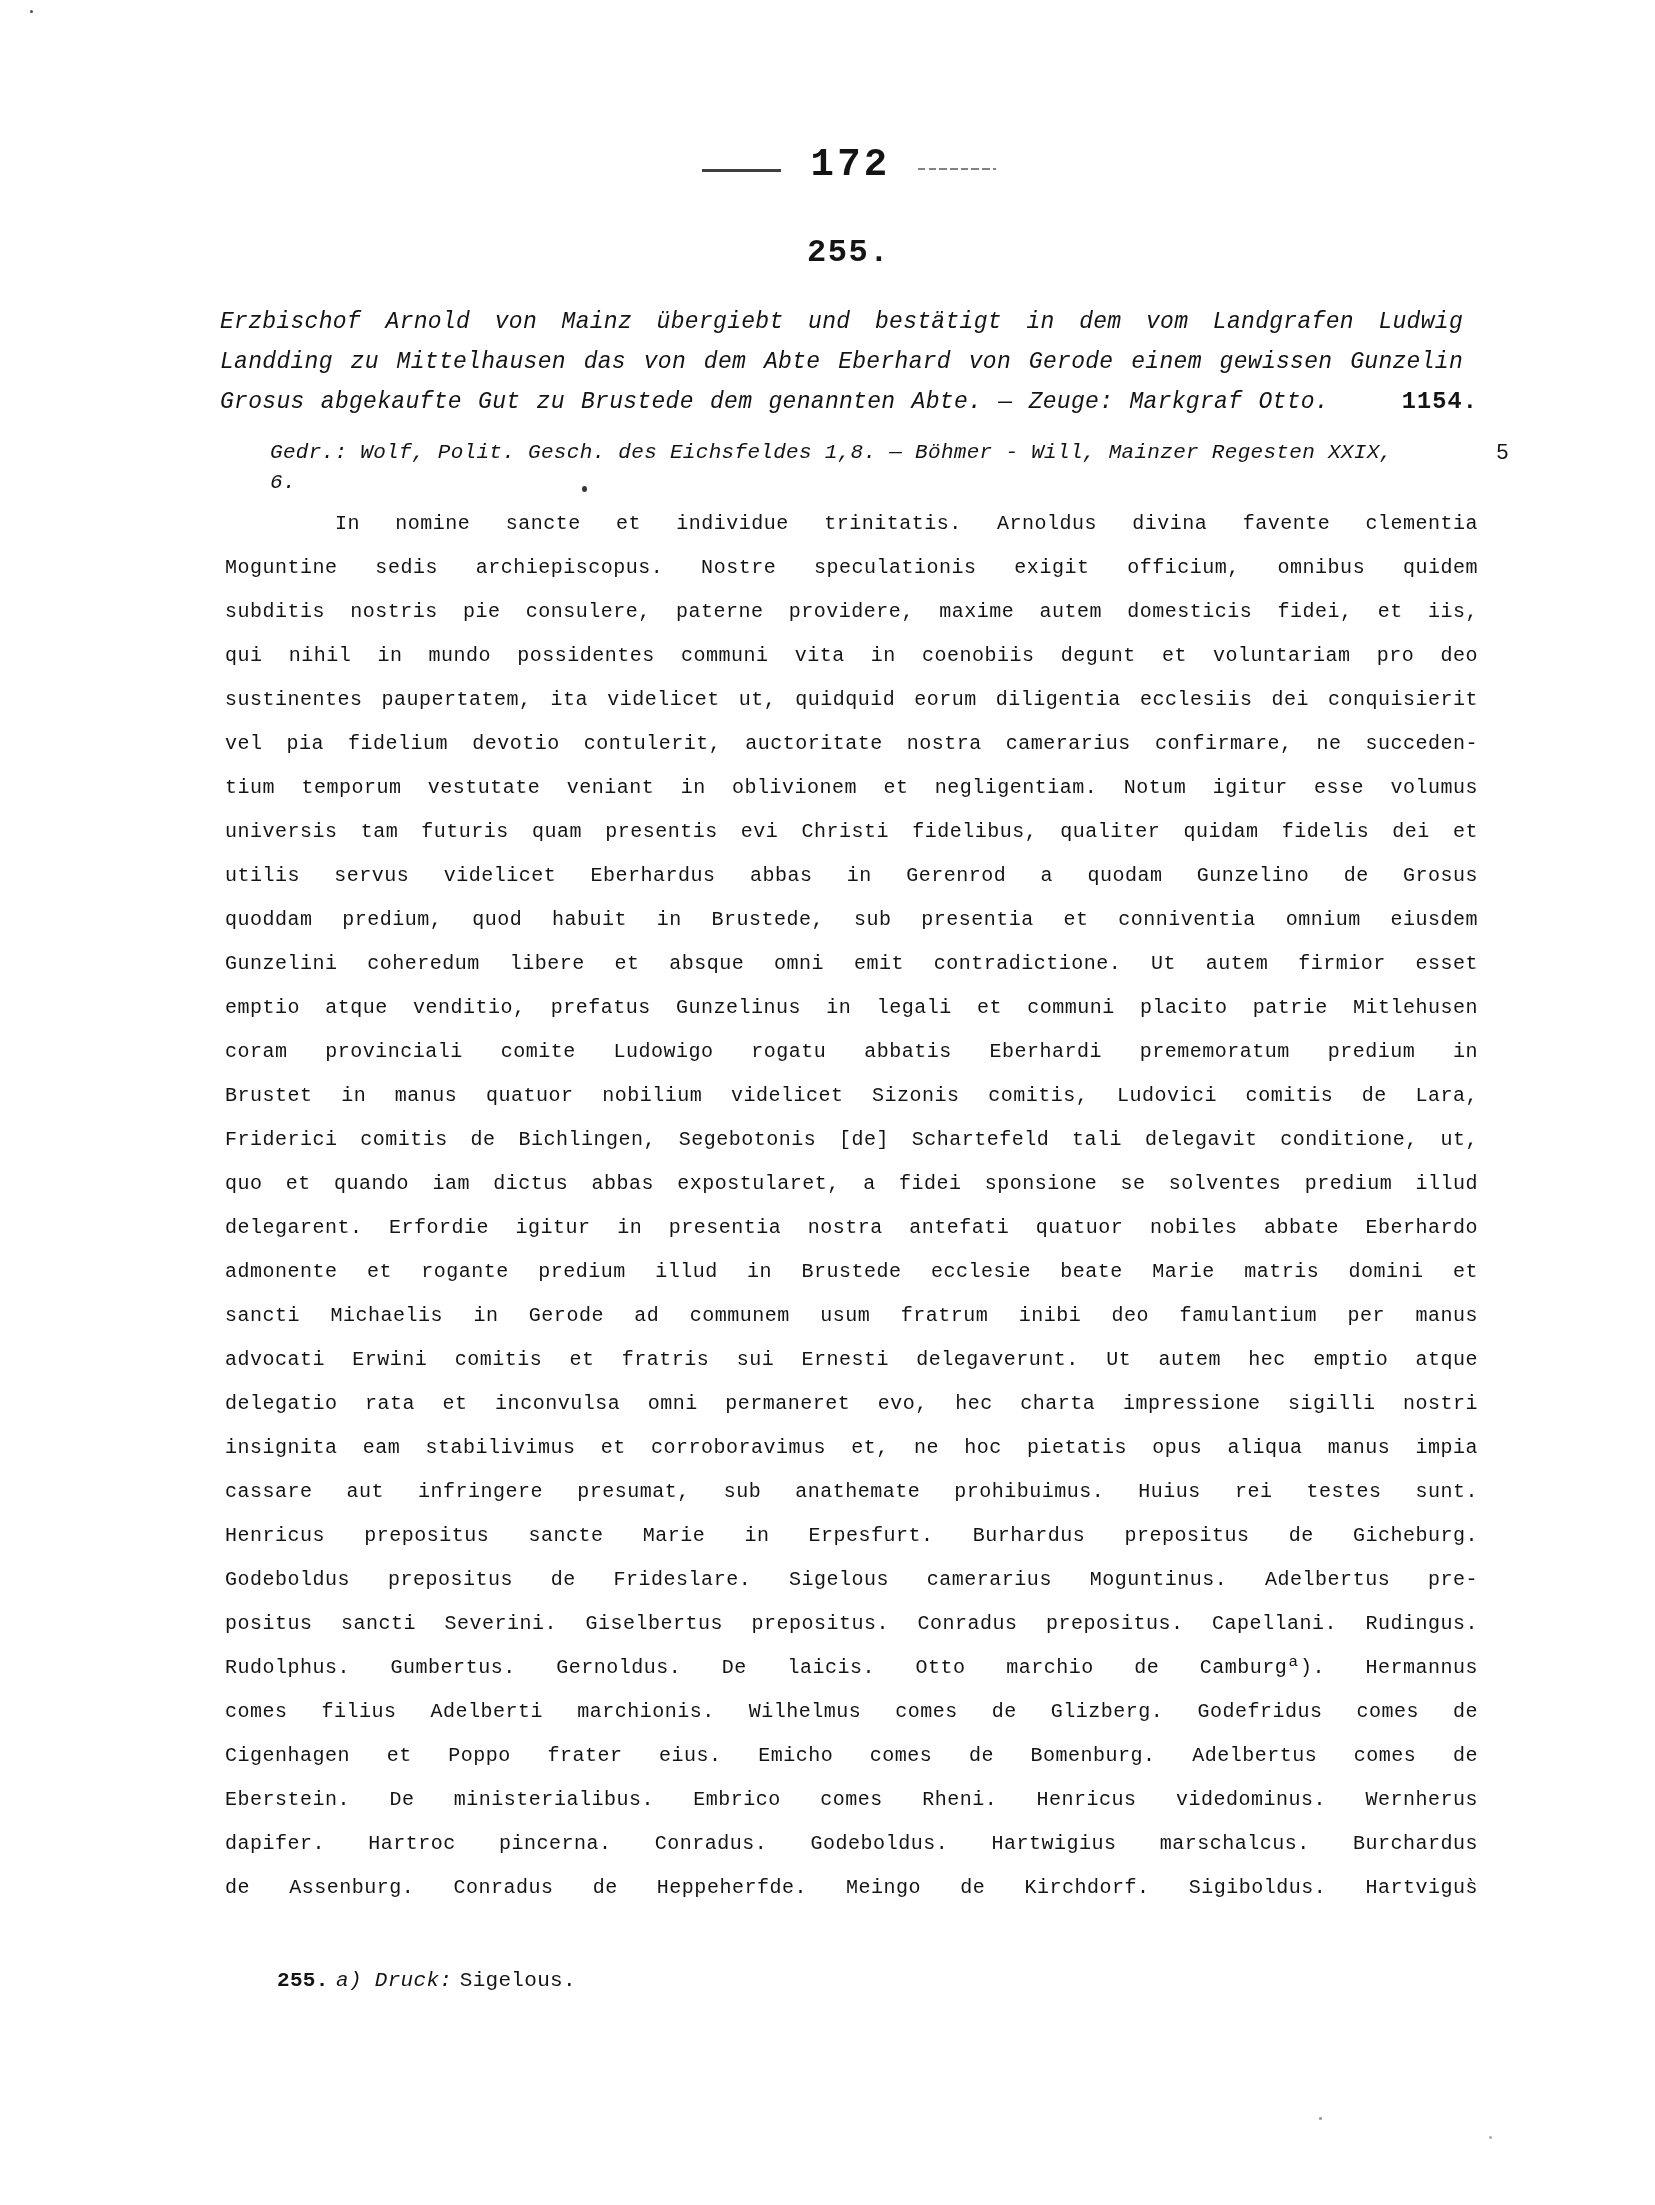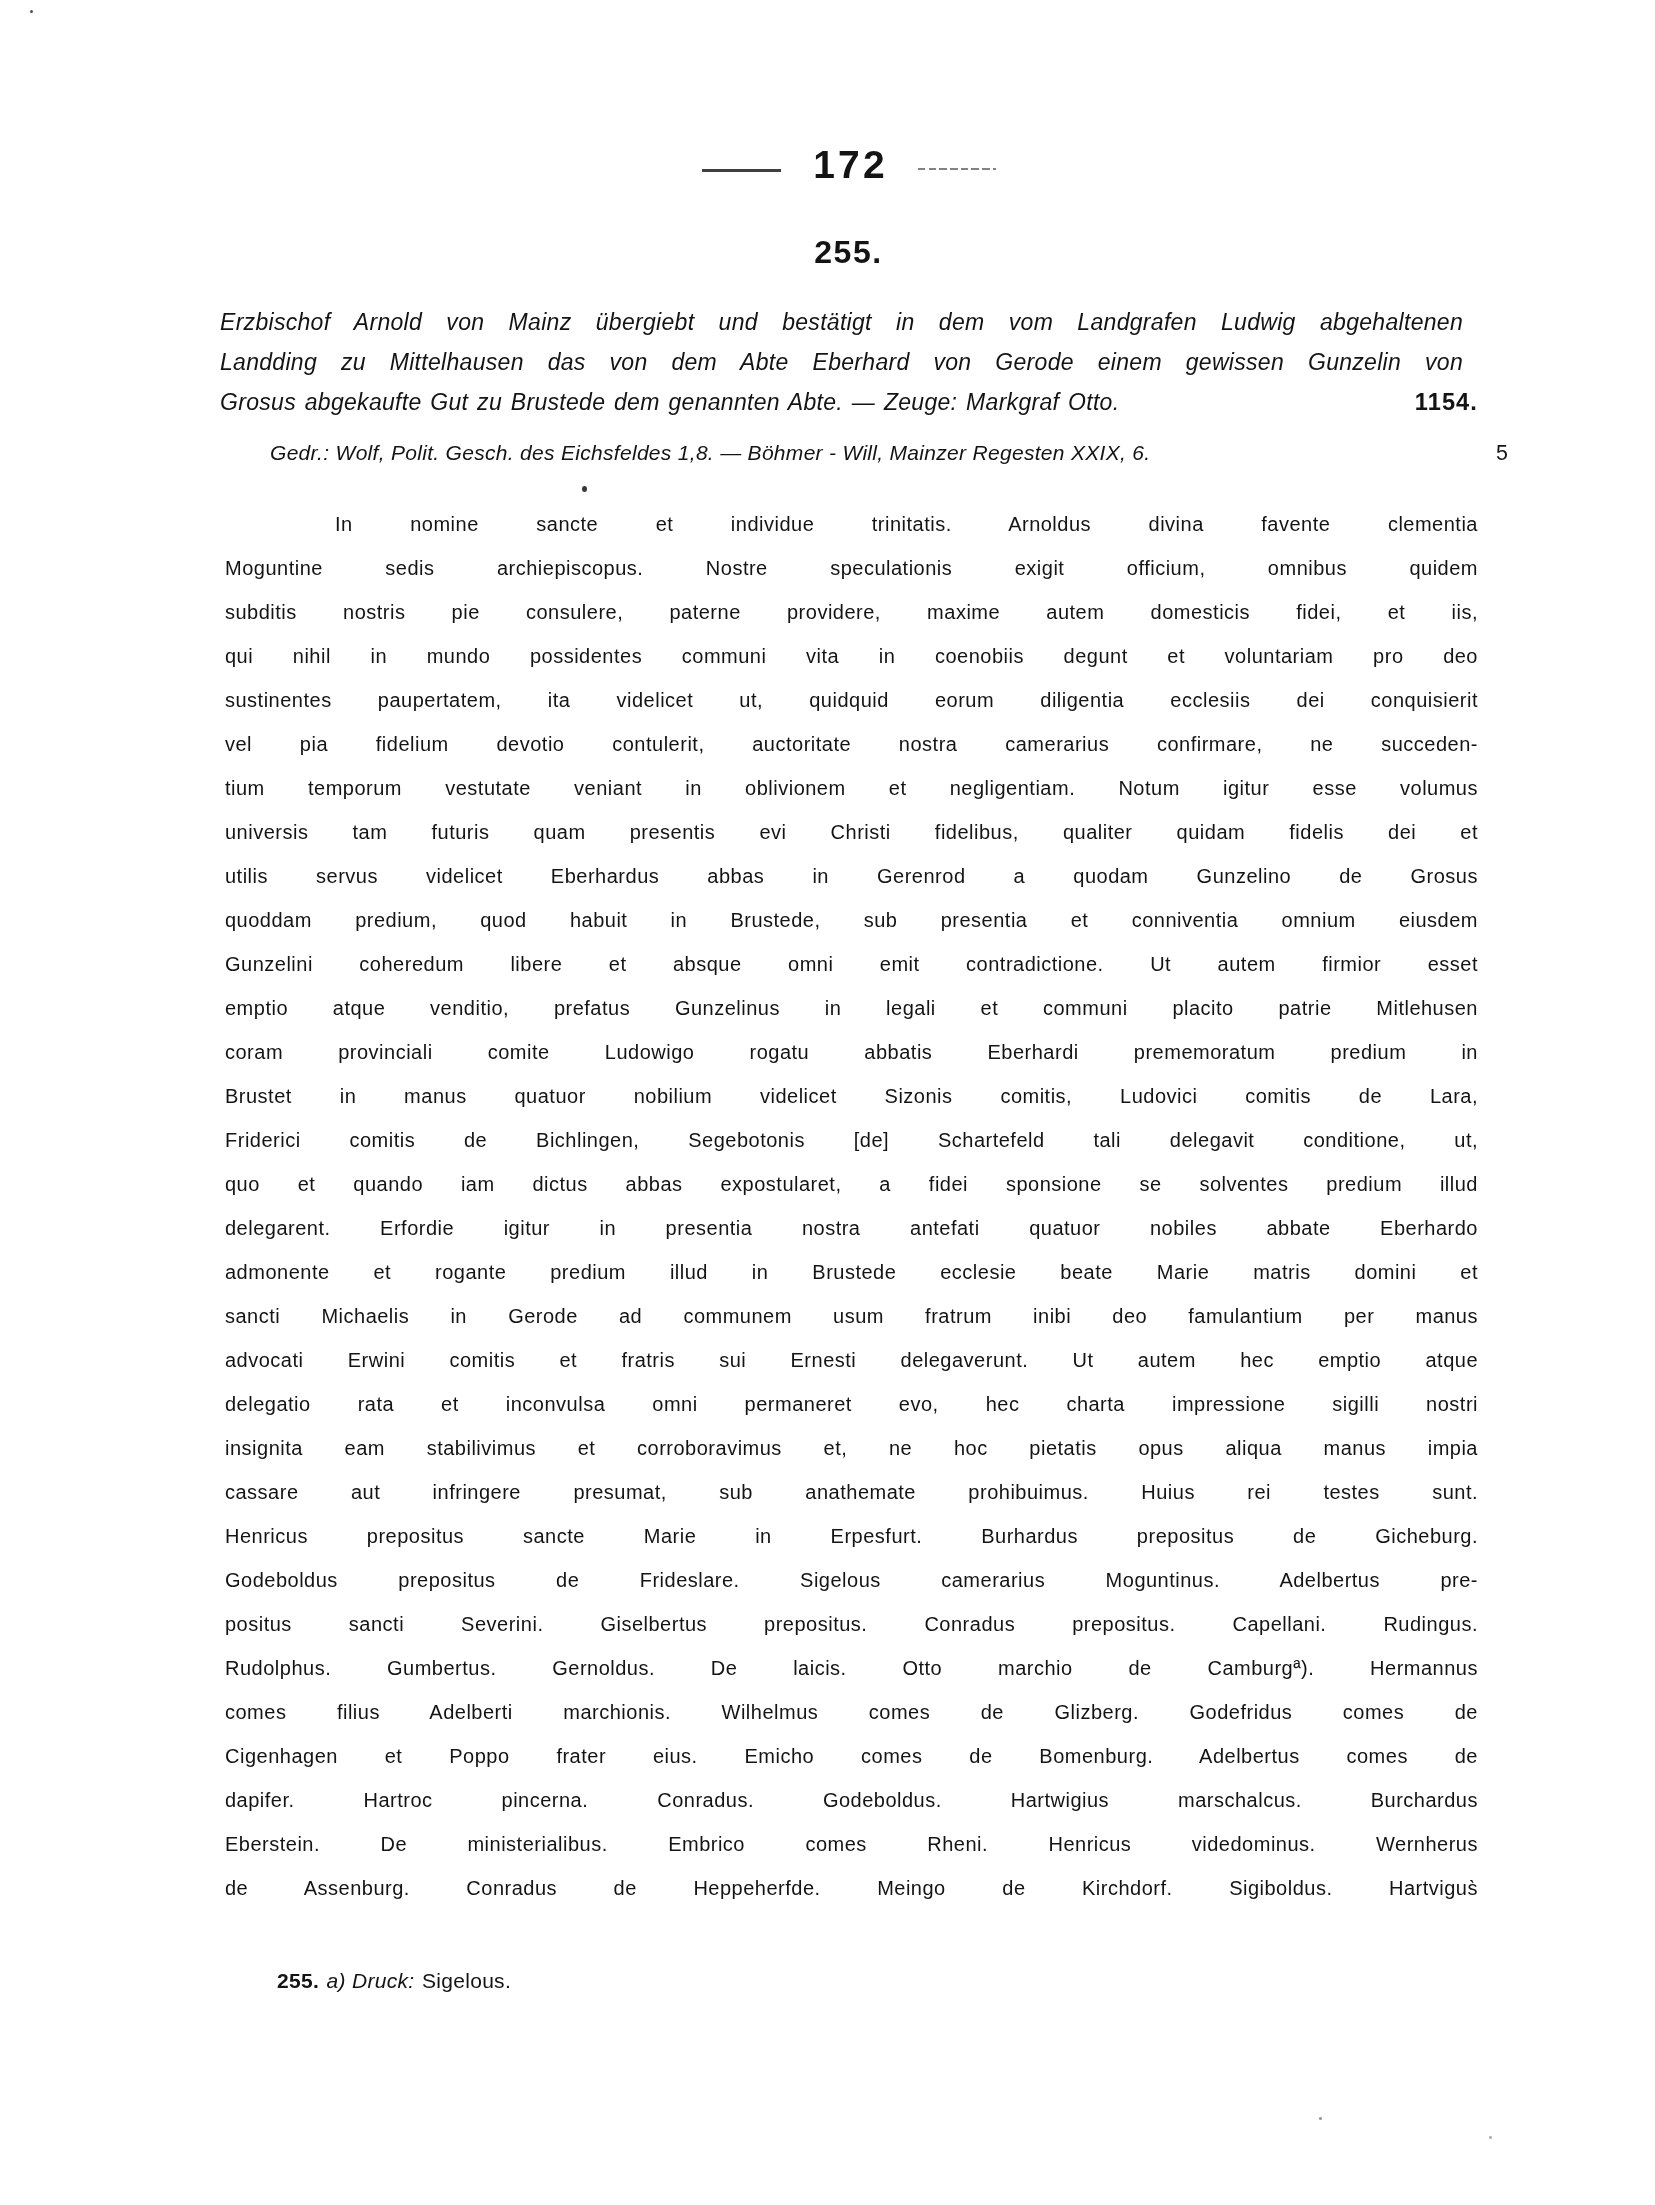--- a/index.html
+++ b/index.html
@@ -2,21 +2,21 @@
 <html style="font-size:8.6px"><head>
 <meta charset="utf-8">
 <style>
   html, body { margin: 0; padding: 0; background: #ffffff; }
   .page {
     position: relative;
     width: 1656px;
     height: 2205px;
     background: #ffffff;
     color: #141414;
-    font-family: Liberation Sans, sans-serif;
+    font-family: Liberation Mono, monospace;
     overflow: hidden;
   }
   
   .pagenum {
     position: absolute;
     left: 770px; top: 138px; width: 161px; height: 54px;
     font-size: 39px; line-height: 54px; text-align: center;
     letter-spacing: 3.2px; font-weight: bold;
   }
   .head-rule { position: absolute; height: 2.7px; background: #1d1d1d; }
@@ -126,22 +126,22 @@
     <div class="bline just clip"><span>advocati Erwini comitis et fratris sui Ernesti delegaverunt. Ut autem hec emptio atque</span></div>
     <div class="bline just clip"><span>delegatio rata et inconvulsa omni permaneret evo, hec charta impressione sigilli nostri</span><span class="lineno"></span></div>
     <div class="bline just clip"><span>insignita eam stabilivimus et corroboravimus et, ne hoc pietatis opus aliqua manus impia</span><span class="lineno"></span></div>
     <div class="bline just clip"><span>cassare aut infringere presumat, sub anathemate prohibuimus. Huius rei testes sunt.</span><span class="lineno"></span></div>
     <div class="bline just clip"><span>Henricus prepositus sancte Marie in Erpesfurt. Burhardus prepositus de Gicheburg.</span><span class="lineno"></span></div>
     <div class="bline just clip"><span>Godeboldus prepositus de Frideslare. Sigelous camerarius Moguntinus. Adelbertus pre-</span></div>
     <div class="bline just clip"><span>positus sancti Severini. Giselbertus prepositus. Conradus prepositus. Capellani. Rudingus.</span><span class="lineno"></span></div>
     <div class="bline just clip"><span>Rudolphus. Gumbertus. Gernoldus. De laicis. Otto marchio de Camburgª). Hermannus</span><span class="lineno"></span></div>
     <div class="bline just clip"><span>comes filius Adelberti marchionis. Wilhelmus comes de Glizberg. Godefridus comes de</span><span class="lineno"></span></div>
     <div class="bline just clip"><span>Cigenhagen et Poppo frater eius. Emicho comes de Bomenburg. Adelbertus comes de</span><span class="lineno"></span></div>
+    <div class="bline just clip"><span>Eberstein. De ministerialibus. Embrico comes Rheni. Henricus videdominus. Wernherus</span></div>
     <div class="bline just clip"><span>dapifer. Hartroc pincerna. Conradus. Godeboldus. Hartwigius marschalcus. Burchardus</span><span class="lineno"></span></div>
-    <div class="bline just clip"><span>Eberstein. De ministerialibus. Embrico comes Rheni. Henricus videdominus. Wernherus</span></div>
     <div class="bline just clip"><span>de Assenburg. Conradus de Heppeherfde. Meingo de Kirchdorf. Sigiboldus. Hartvigus̀</span><span class="lineno"></span></div>
   </div>
 
   <div class="footnote">
     <span class="fn-num">255.</span><span class="fn-note">a) Druck:</span><span class="fn-text">Sigelous.</span>
   </div>
 
   <div class="speck s1"></div>
   <div class="speck s2"></div>
   <div class="speck s3"></div>

